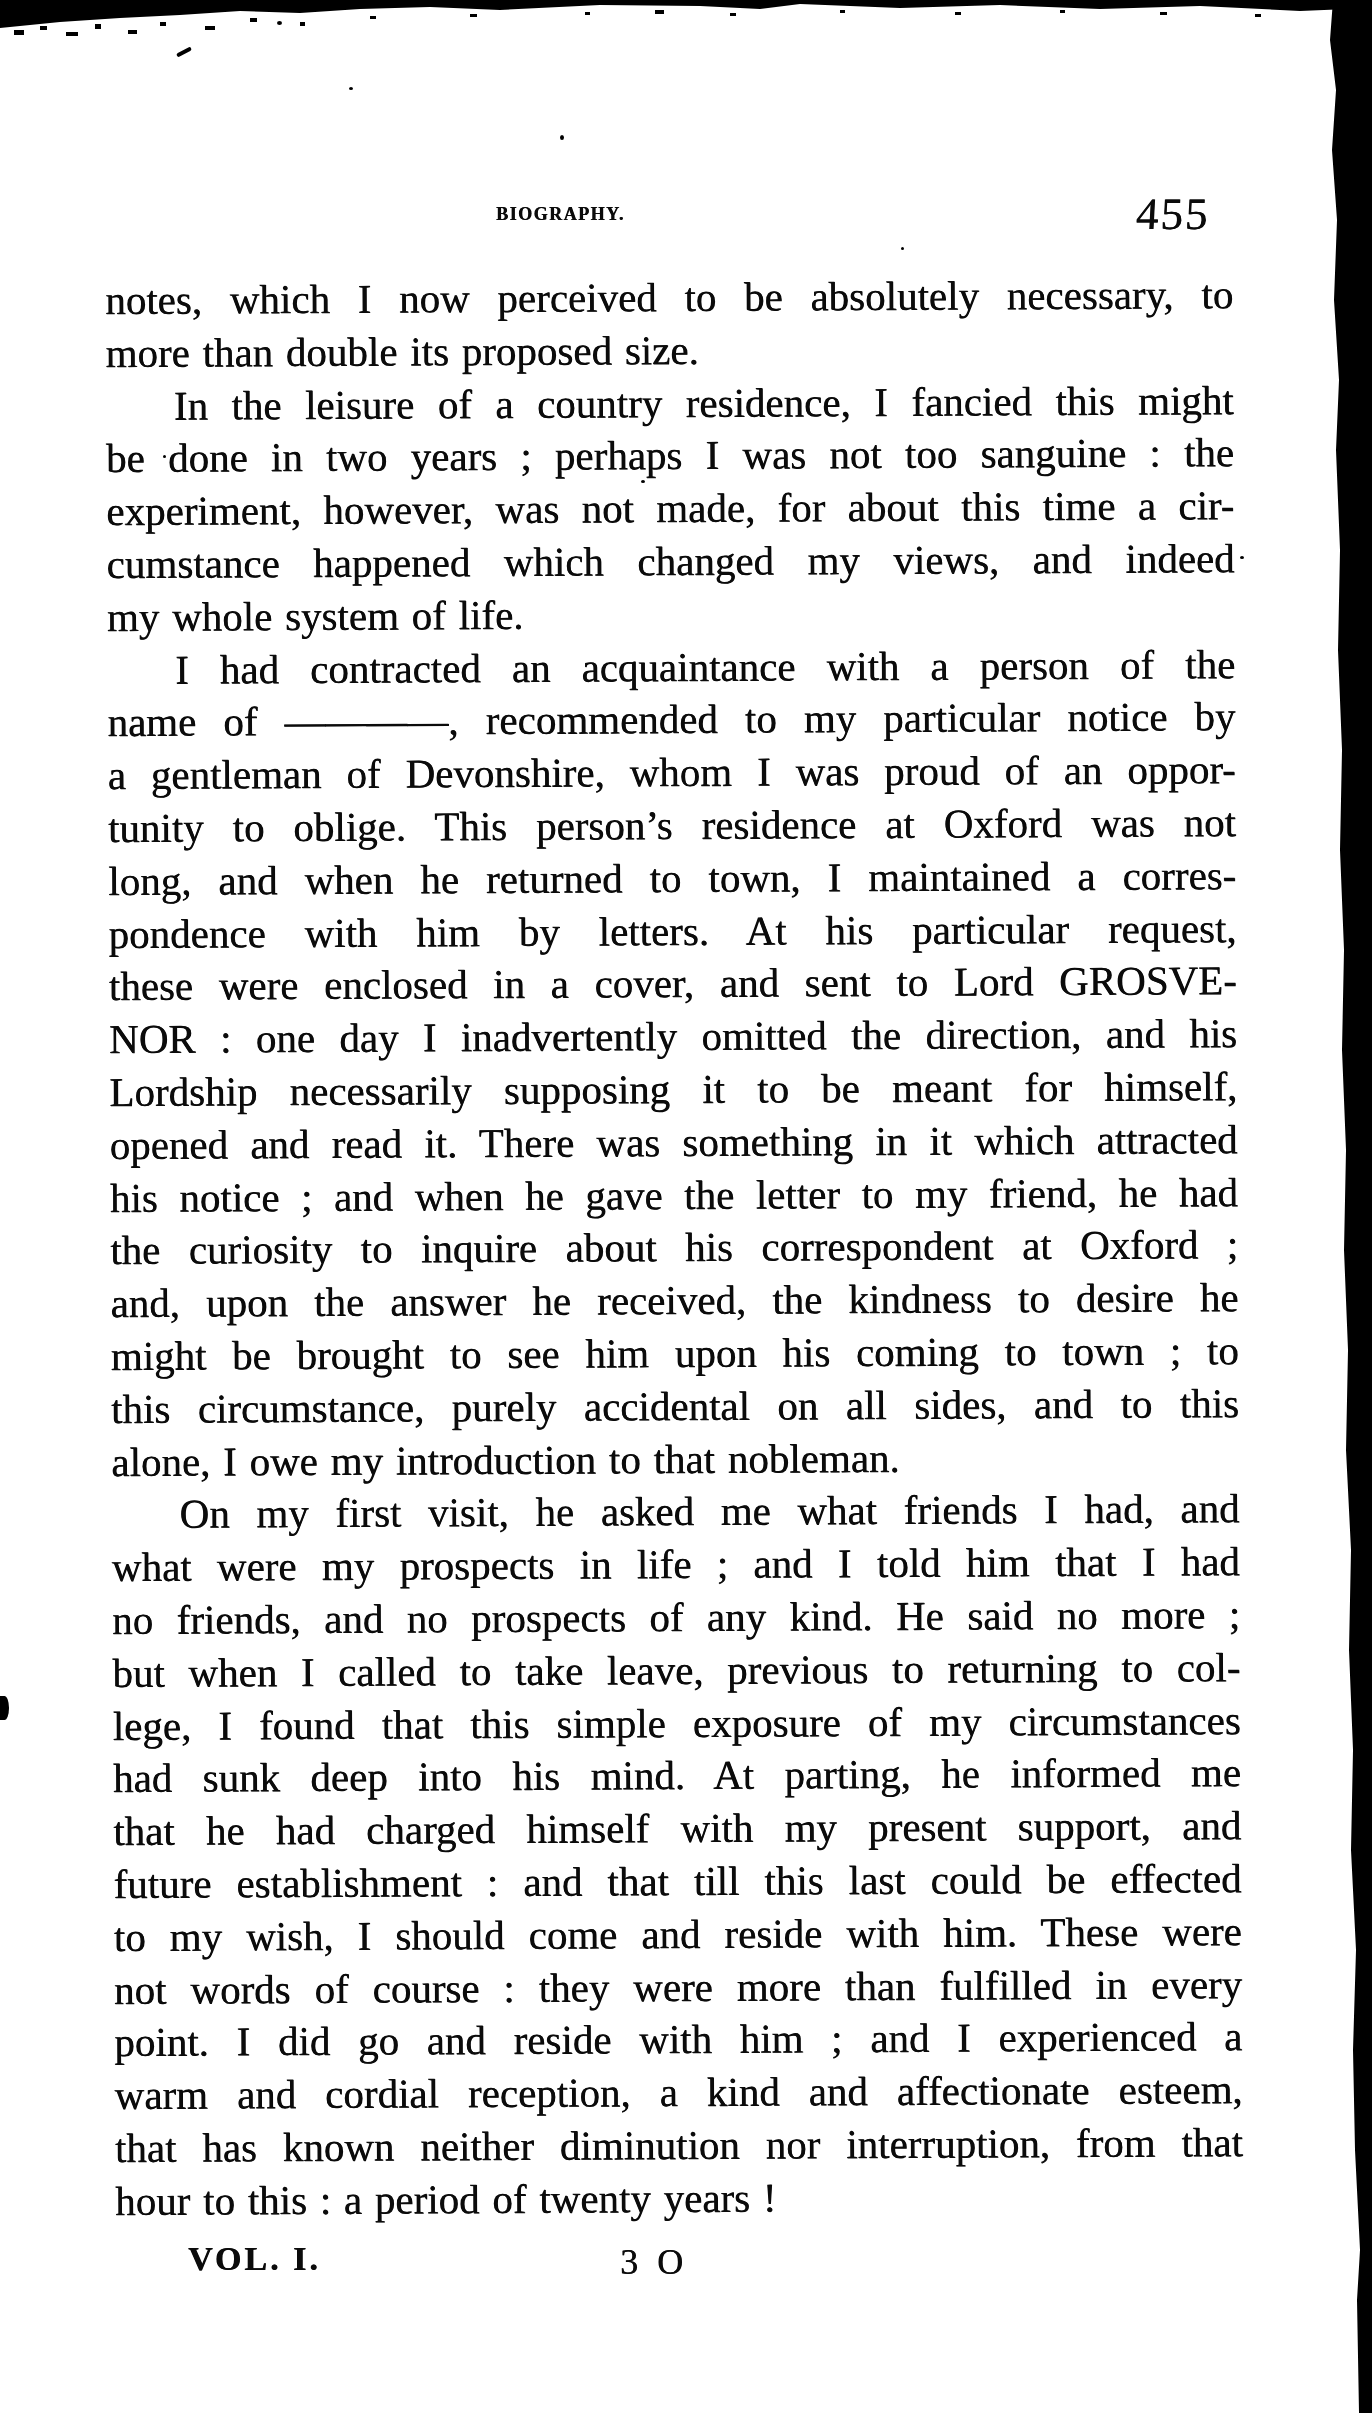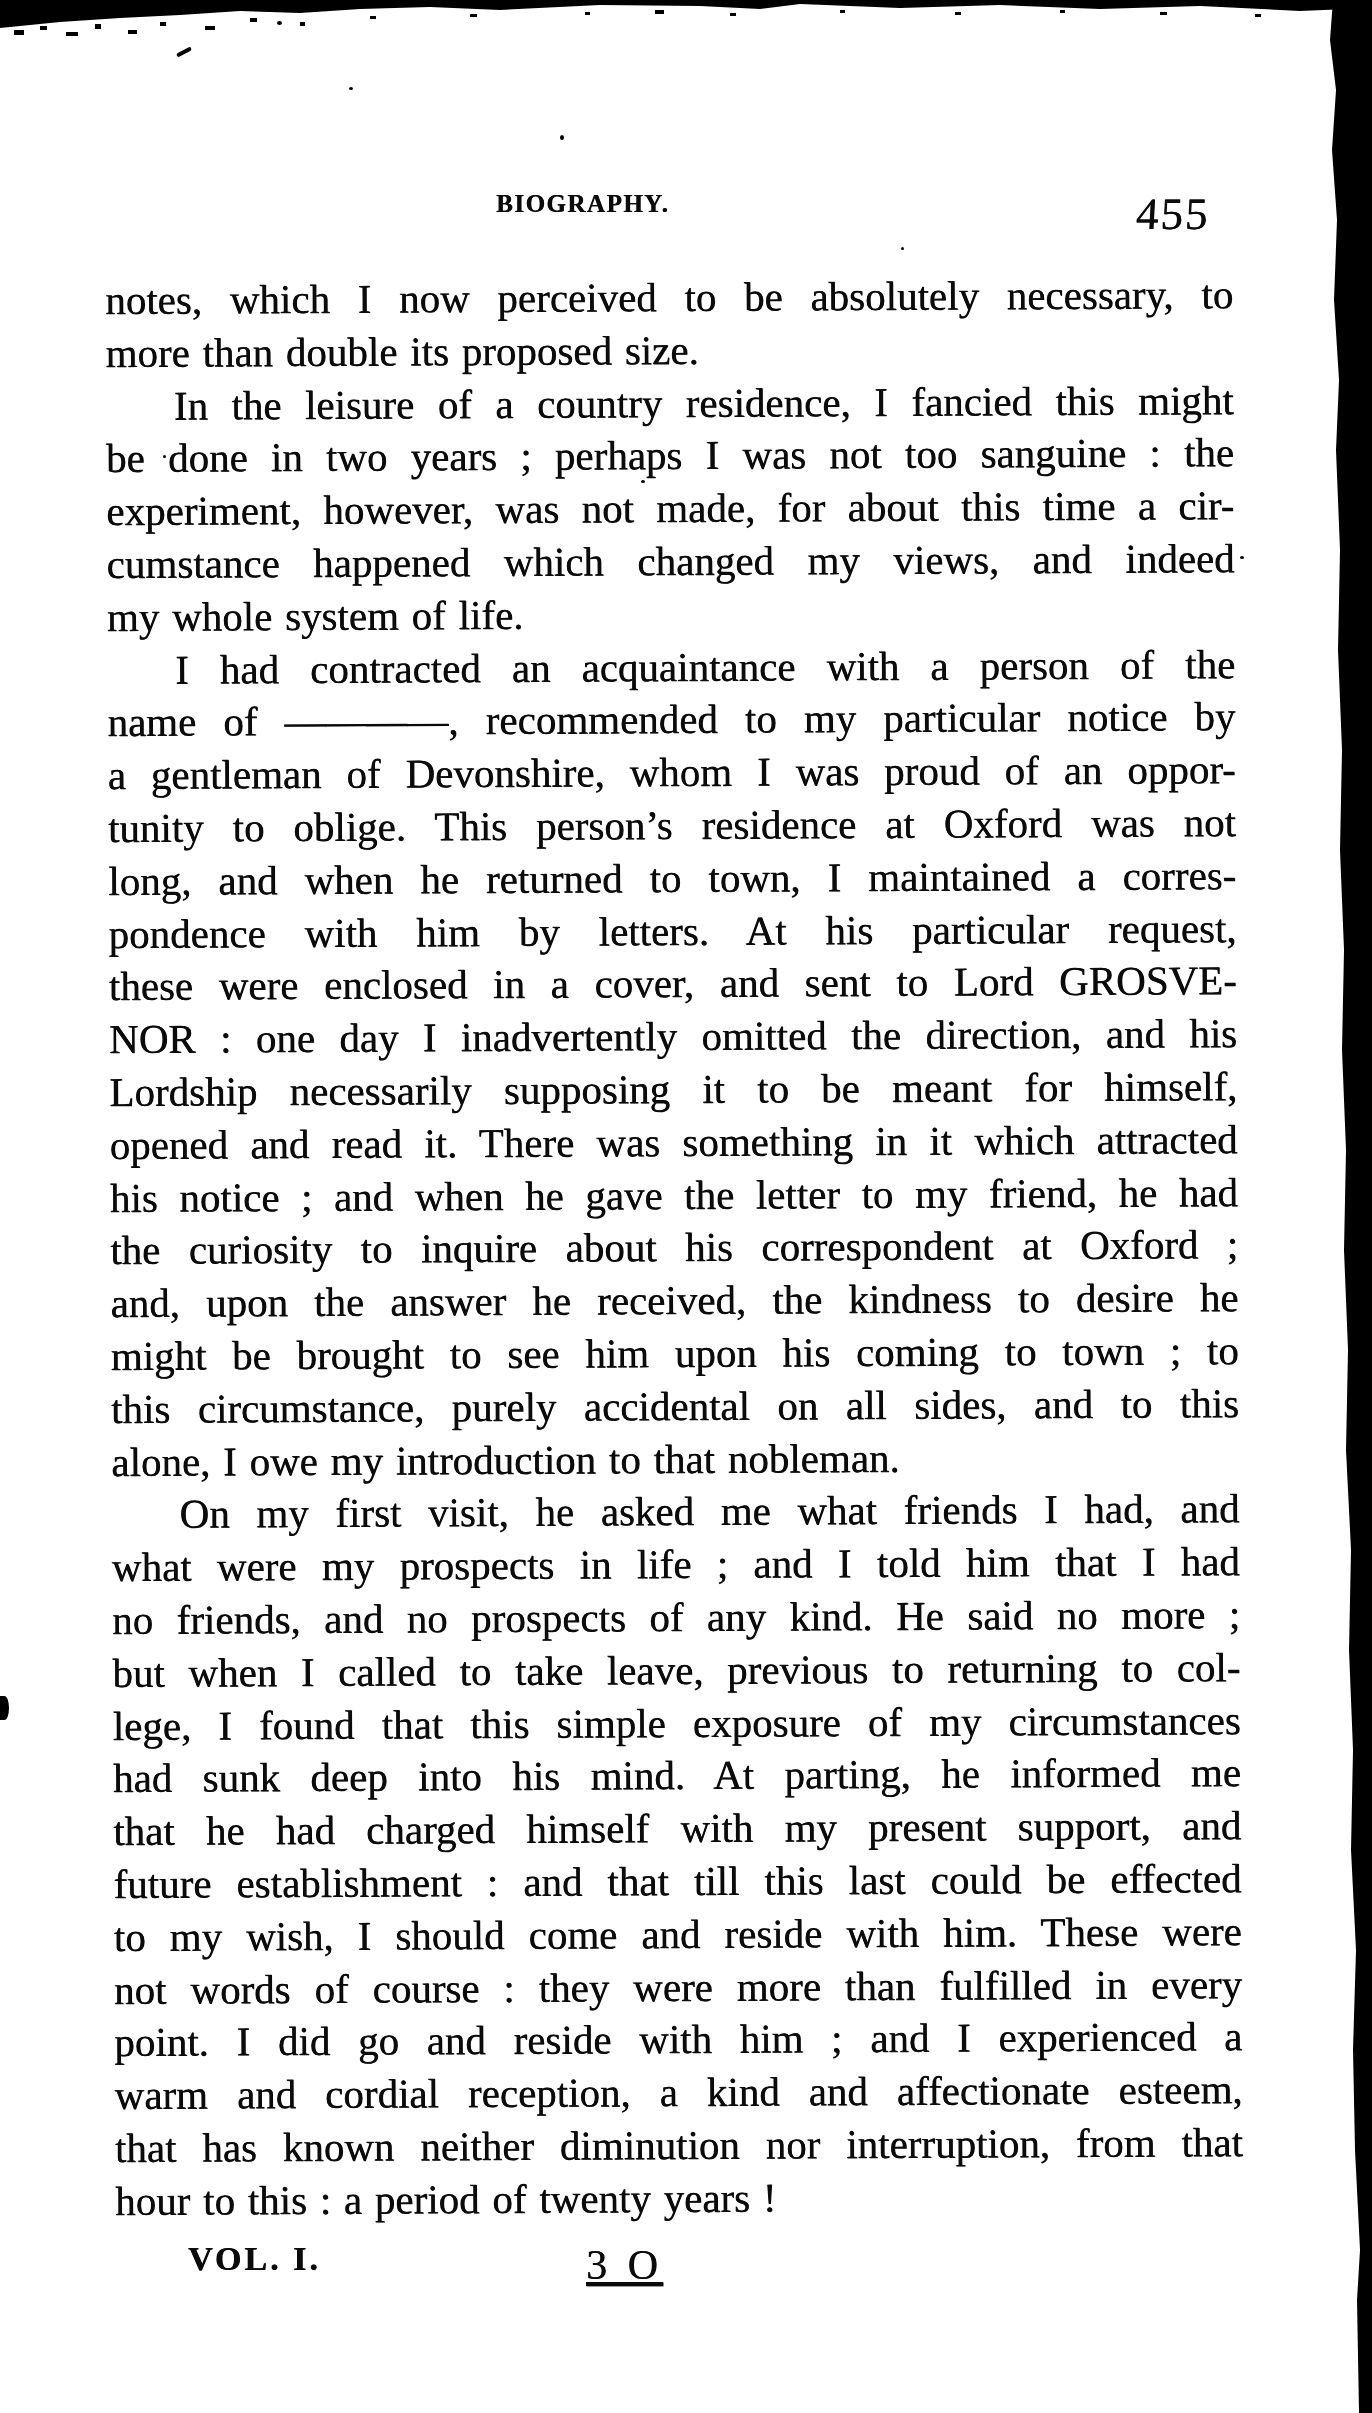--- a/index.html
+++ b/index.html
@@ -3,22 +3,22 @@
 <meta charset="utf-8">
 <style>
   html,body{margin:0;padding:0;background:#e8e8e8;}
   .page{
     position:relative; width:1372px; height:2413px; overflow:hidden;
     background:#ffffff; color:#0b0b0b;
     font-family:"Liberation Serif","DejaVu Serif",serif;
   }
   
   .running-title{
-    position:absolute; left:496px; top:190px;
-    font-size:25px; font-weight:bold; letter-spacing:1.5px;
+    position:absolute; left:496px; top:204px;
+    font-size:18px; font-weight:bold; letter-spacing:1.5px;
     text-shadow:0.5px 0.4px 0 currentColor;
     white-space:nowrap;
     text-align:right;
   }
   .page-number{
     position:absolute; left:1136px; top:188px;
     font-size:45px; letter-spacing:2px;
     text-shadow:0.5px 0.4px 0 currentColor;
     transform:skewX(-3deg);
   }
@@ -32,23 +32,23 @@
   .line{ text-align:justify; text-align-last:justify; white-space:normal; }
   .line.last{ text-align-last:left; }
   .line.indent{ padding-left:68px; }
   
   .volume-label{
     position:absolute; left:188px; top:2240px;
     font-size:34px; font-weight:bold; letter-spacing:3px;
     text-shadow:0.5px 0.4px 0 currentColor; white-space:nowrap;
   }
   .signature-mark{
-    position:absolute; left:586px; top:2241px;
-    font-size:42px; letter-spacing:5px;
-    text-shadow:0.6px 0.4px 0 currentColor; white-space:nowrap;text-decoration:underline;
+    position:absolute; left:620px; top:2241px;
+    font-size:36px; letter-spacing:5px;
+    text-shadow:0.6px 0.4px 0 currentColor; white-space:nowrap;
   }
   
   .scan-edge-top{ position:absolute; left:0; top:0; width:1372px; height:42px; pointer-events:none; }
   .scan-edge-right{
     position:absolute; top:0; right:0; width:45px; height:2413px; background:#000;
     clip-path:polygon(
       6px 0, 45px 0, 45px 2413px, 32px 2413px,
       30px 2300px, 33px 2250px, 28px 2150px, 26px 2050px, 29px 1950px,
       24px 1850px, 26px 1750px, 22px 1650px, 24px 1550px, 19px 1450px,
       21px 1350px, 17px 1250px, 19px 1150px, 15px 1050px, 17px 950px,

